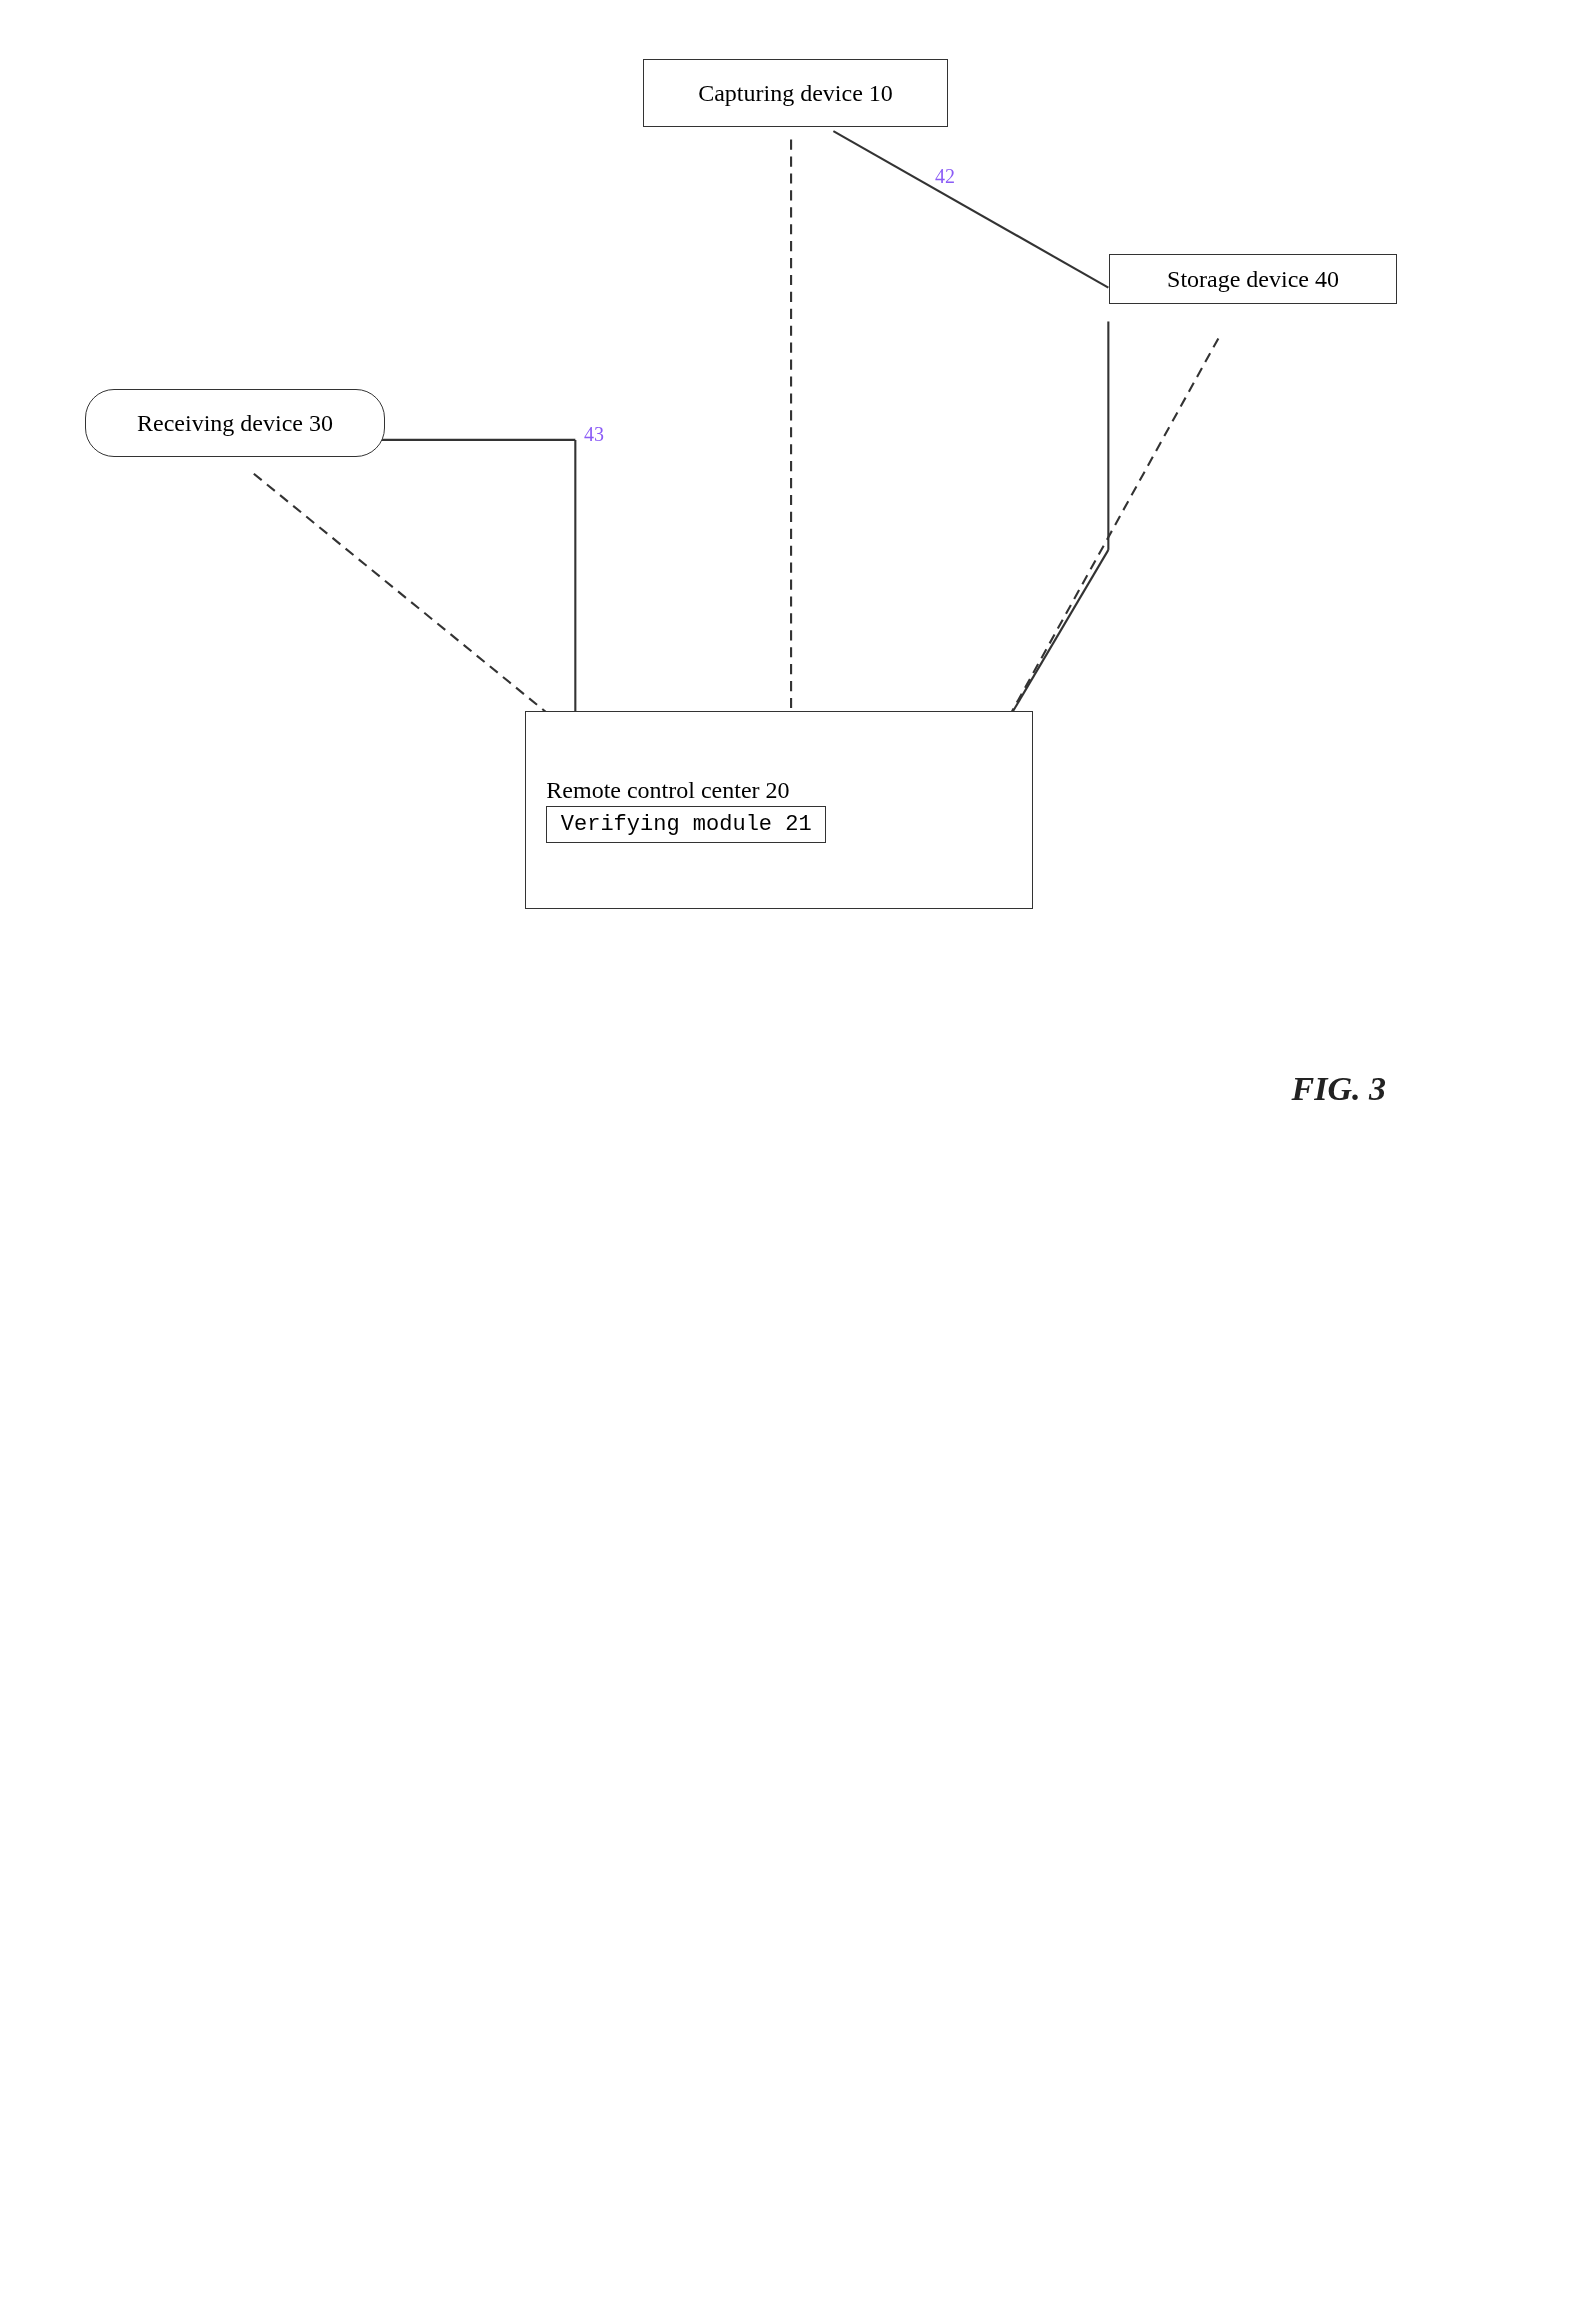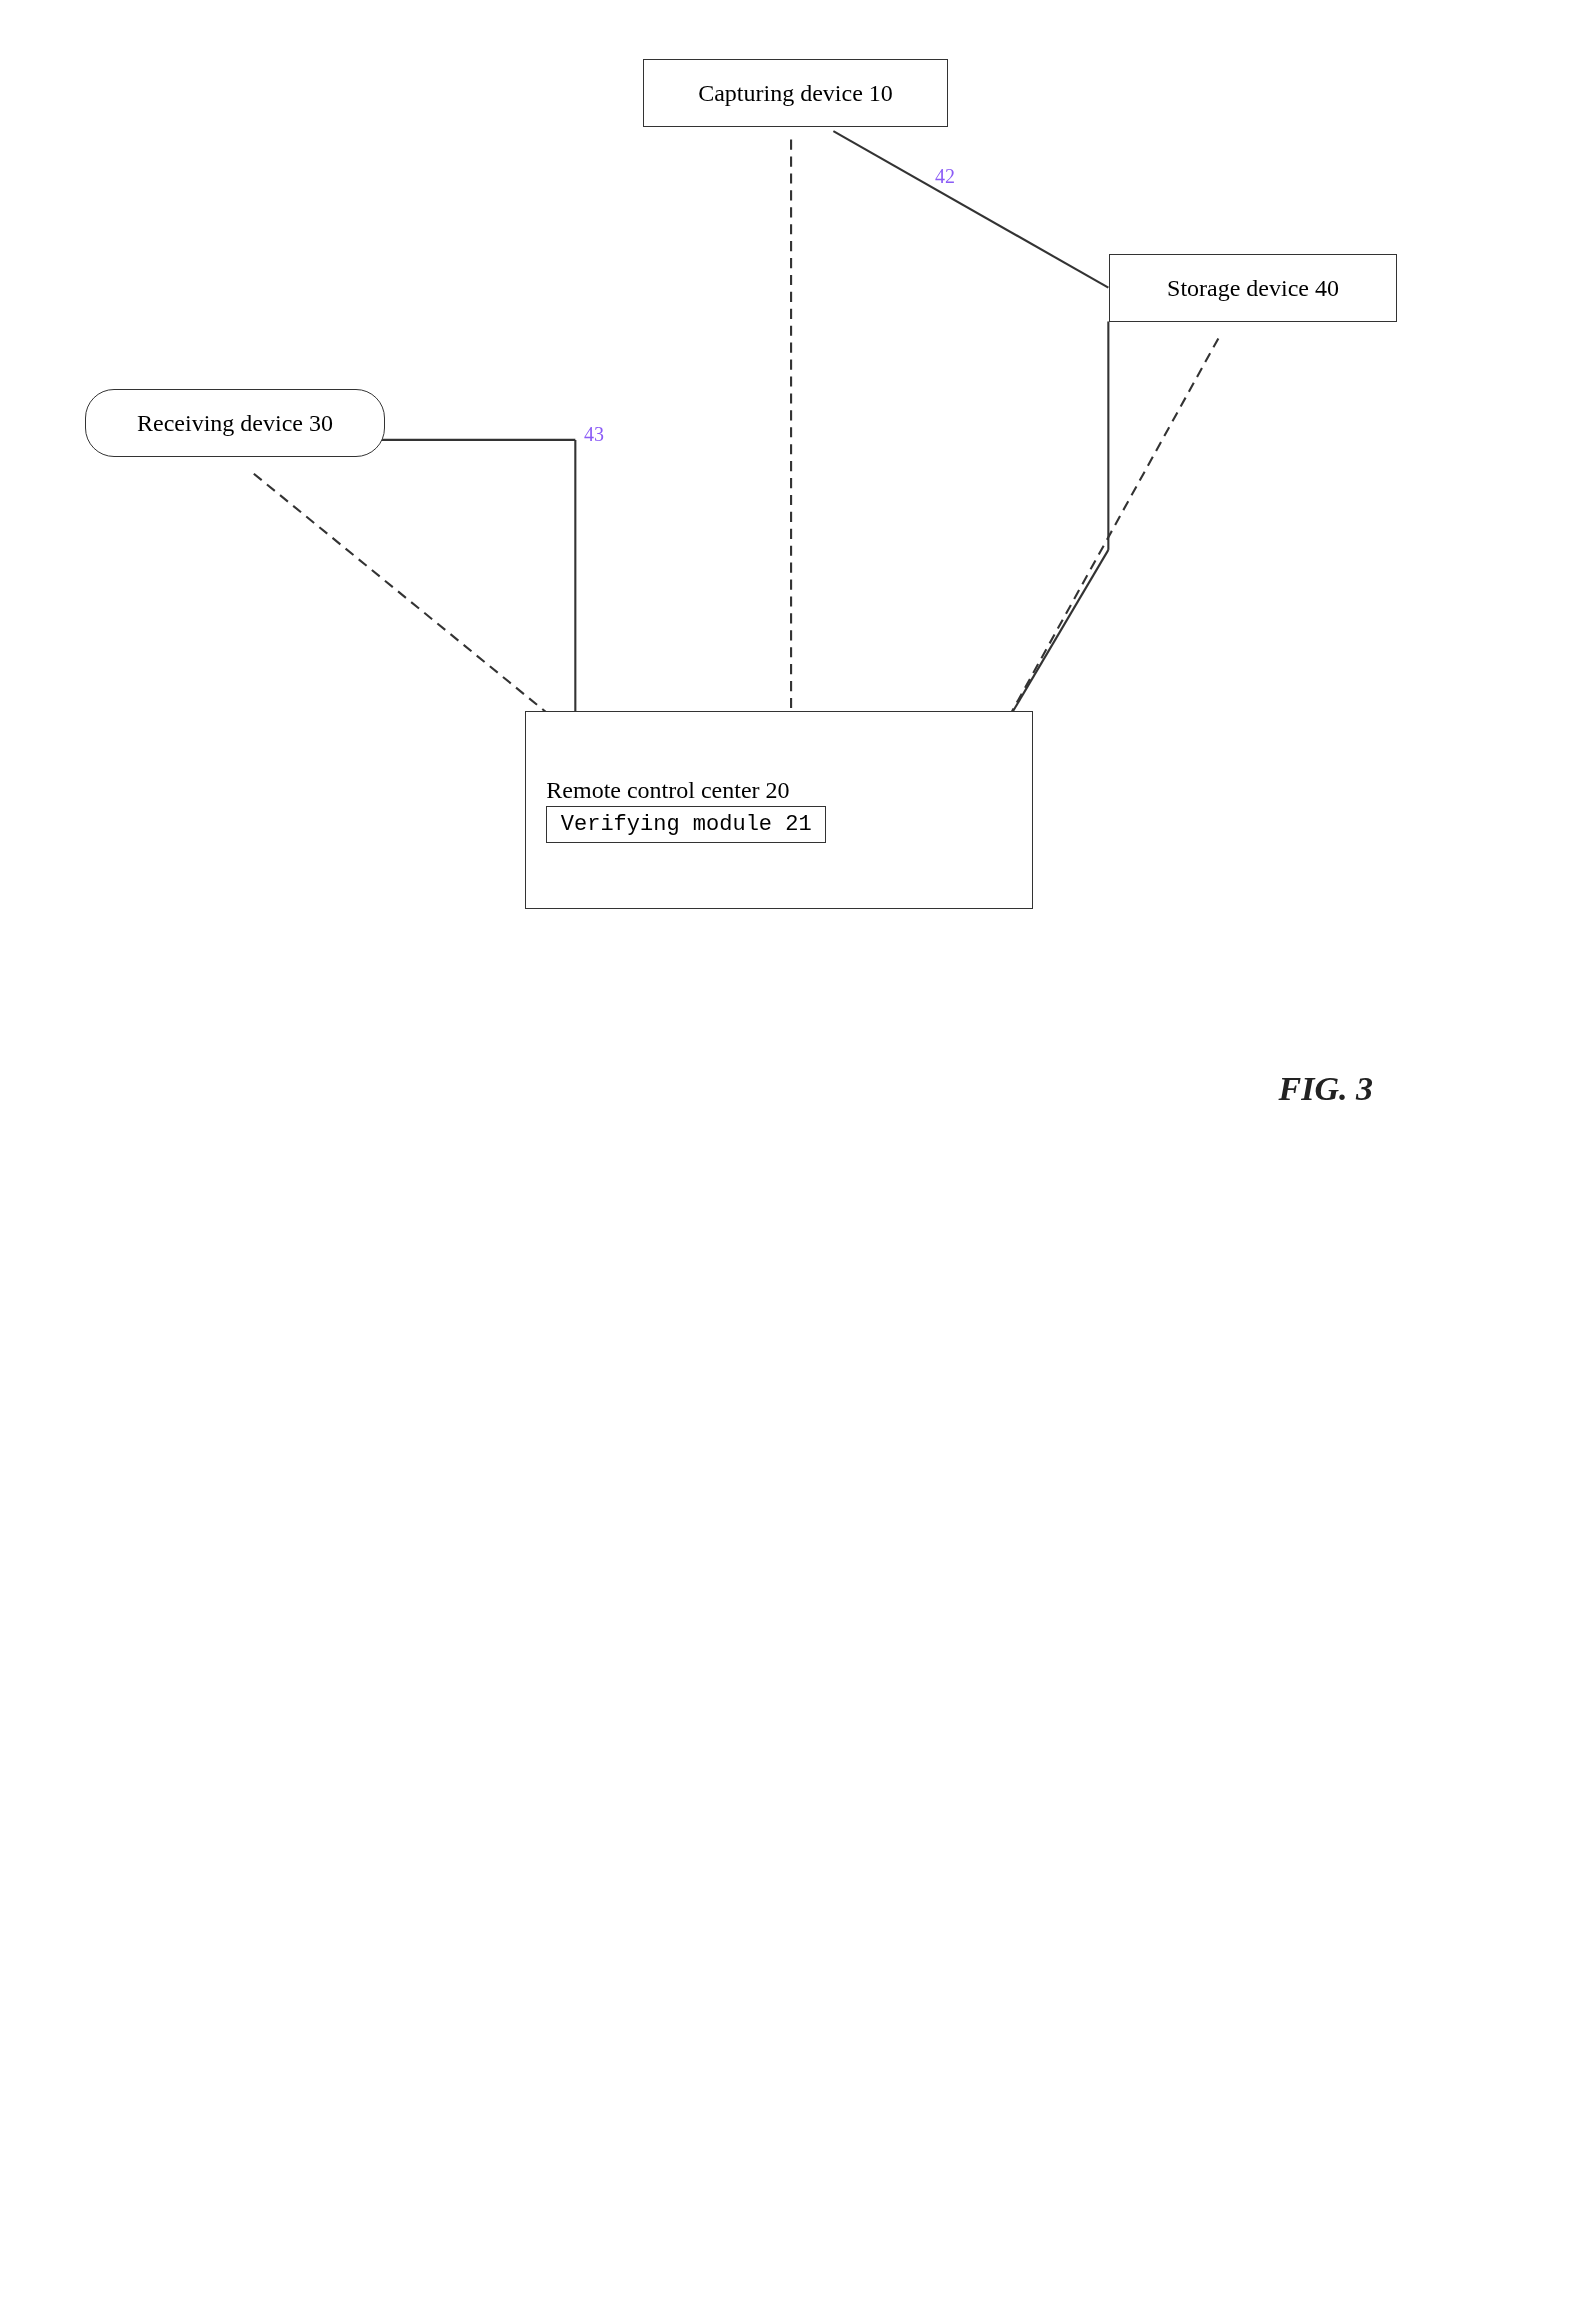--- a/index.html
+++ b/index.html
@@ -103,32 +103,32 @@
     </svg>
 
     <div class="box" style="left: 643px; top: 59px; width: 305px; height: 68px;">
       <span>Capturing device 10</span>
     </div>
 
     <div class="box" style="left: 85px; top: 389px; width: 300px; height: 68px; border-radius: 29px;">
       <span>Receiving device 30</span>
     </div>
 
-    <div class="box" style="left: 1109px; top: 254px; width: 288px; height: 68px;">
+    <div class="box" style="left: 1109px; top: 254px; width: 288px; height: 50px;">
       <span>Storage device 40</span>
     </div>
 
     <div class="box" style="left: 525px; top: 711px; width: 508px; height: 198px; flex-direction: column; align-items: flex-start; padding: 13.5px 20.3px;">
       <span style="font-size:24px;">Remote control center 20</span>
       <div class="inner-box">
         <span style="font-size:22px;">Verifying module 21</span>
       </div>
     </div>
 
     <div class="conn-label" style="left: 935px; top: 165px;">42</div>
     <div class="conn-label" style="left: 584px; top: 423px;">43</div>
 
-    <div class="fig-label" style="right: 210px; bottom: 51px; text-align: right;">FIG. 3</div>
+    <div class="fig-label" style="right: 197px; bottom: 51px; text-align: right;">FIG. 3</div>
 
   </div>
 
 </div>
 
 
 </body></html>

